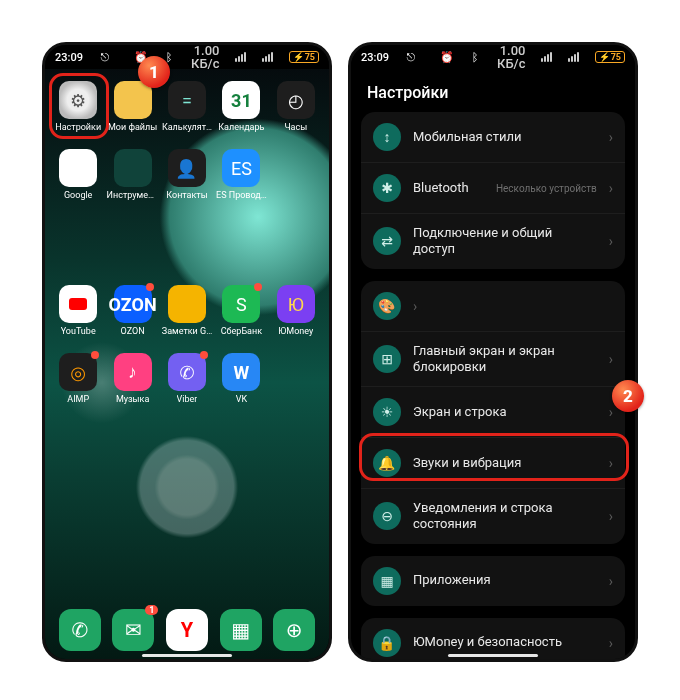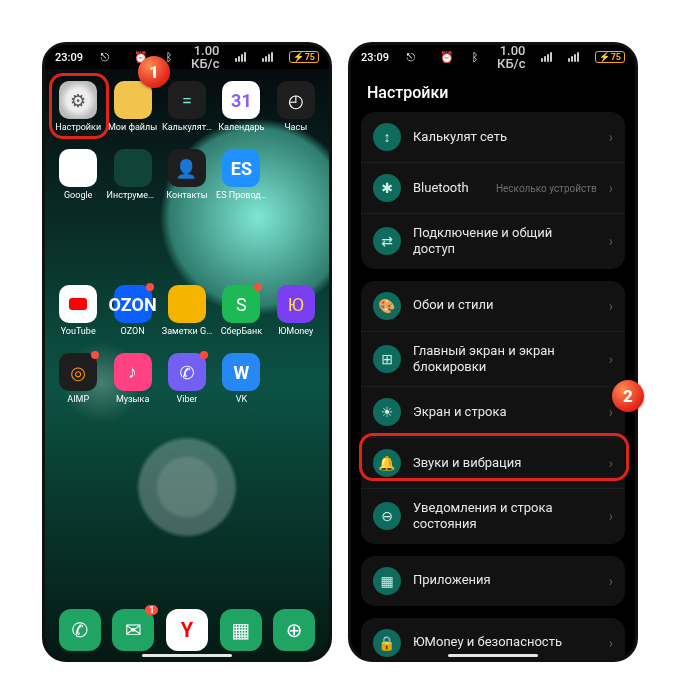--- a/index.html
+++ b/index.html
@@ -70,29 +70,29 @@
   .app .badge-dot{
     position:absolute; top:-2px; right:-2px; width:8px;height:8px;border-radius:50%;
     background:#ff4d3d;
   }
   .apps .row-gap { grid-column: 1/-1; height: 110px; }
 
   
   .ico-settings { background: radial-gradient(circle,#eee 40%,#bbb 70%); color:#555;}
   .ico-folder   { background:#f3c44d; }
   .ico-calc     { background:#1e1e1e; color:#7fe6d4; }
-  .ico-calendar { background:#fff; color:#8b5cf6; font-size:13px; font-weight:700;}
+  .ico-calendar { background:#fff; color:#15803d; font-size:13px; font-weight:700;}
   .ico-clock    { background:#1e1e1e; color:#fff; }
   .ico-google   { background:#fff; display:grid; grid-template-columns:1fr 1fr; grid-template-rows:1fr 1fr; gap:2px; padding:5px;}
   .ico-google span{border-radius:3px;}
   .ico-games    { background:linear-gradient(135deg,#3fa66f,#a3d39c); }
   .ico-tools    { background:#10433a; display:grid; grid-template-columns:1fr 1fr; grid-template-rows:1fr 1fr; gap:3px; padding:5px;}
   .ico-tools span{background:#7fe6d4;border-radius:3px;}
   .ico-contacts { background:#1e1e1e; color:#7fe6d4;}
-  .ico-es       { background:#1e90ff; color:#fff; font-size:11px; font-weight:700;}
+  .ico-es       { background:#1e90ff; color:#fff; font-size:11px; font-weight:400;}
   .ico-youtube  { background:#fff;}
   .ico-youtube::after{content:"";width:18px;height:12px;background:#ff0000;border-radius:3px;}
   .ico-ozon     { background:#0b5fff; color:#fff; font-size:10px; font-weight:700;}
   .ico-notes    { background:#f5b400;}
   .ico-sber     { background:#1db954; color:#fff;}
   .ico-yoo      { background:#7b3ff2; color:#ffd84d;}
   .ico-play     { background:#fff;}
   .ico-aimp     { background:#1e1e1e; color:#ff9900;}
   .ico-music    { background:#ff4081; color:#fff;}
   .ico-viber    { background:#7360f2; color:#fff;}
@@ -318,39 +318,38 @@
       <span class="battery">⚡<span>75</span></span>
     </div>
   </div>
 
   <div class="settings-header">Настройки</div>
 
   <div class="settings-list">
     <div class="group" id="grp1">
         <div class="row">
           <div class="ric">↕</div>
-          <div class="rtxt">Калькулят сеть</div>
+          <div class="rtxt">Мобильная стили</div>
           <div class="chev">›</div>
         </div>
         <div class="row">
           <div class="ric">✱</div>
           <div class="rtxt">Bluetooth</div>
           <div class="rsub">Несколько устройств</div>
           <div class="chev">›</div>
         </div>
         <div class="row tall">
           <div class="ric">⇄</div>
           <div class="rtxt">Подключение и общий доступ</div>
           <div class="chev">›</div>
         </div>
       </div>
     <div class="group" id="grp2">
         <div class="row">
           <div class="ric">🎨</div>
-          <div class="rtxt">Обои и стили</div>
           <div class="chev">›</div>
         </div>
         <div class="row tall">
           <div class="ric">⊞</div>
           <div class="rtxt">Главный экран и экран блокировки</div>
           <div class="chev">›</div>
         </div>
         <div class="row">
           <div class="ric">☀</div>
           <div class="rtxt">Экран и строка</div>

